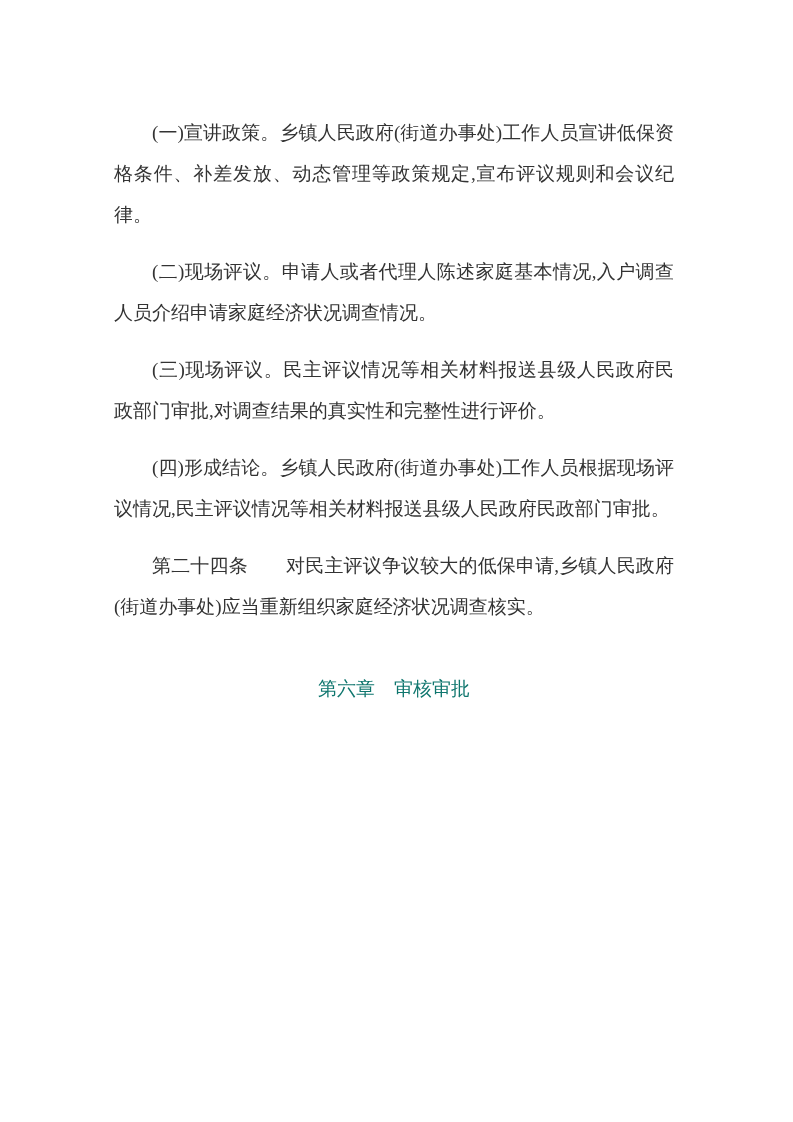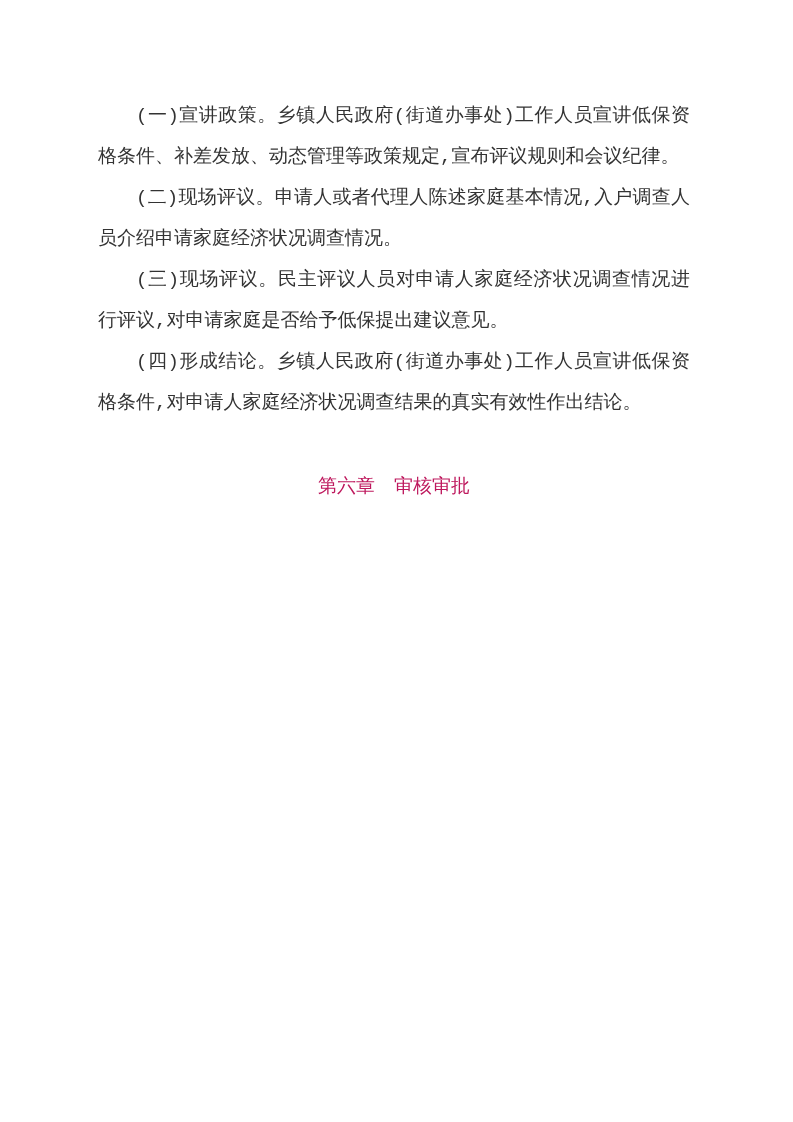--- a/index.html
+++ b/index.html
@@ -26,40 +26,40 @@
     position: absolute;
     left: 98px;
     top: 96px;
     width: 592px;
     color: #333333;
     font-size: 19px;
     line-height: 41px;
     text-align: justify;
   }
   .content p {
-    margin: 0;
+    margin: 16px;
     padding: 0;
     text-indent: 2em;
-    font-family: Liberation Mono, monospace;
   }
   .chapter-heading {
     margin: 41px 0 0 0;
     padding: 0;
     text-indent: 0;
     text-align: center;
     font-size: 19px;
     font-weight: normal;
     line-height: 41px;
-    color: #be185d;
+    color: #0f766e;
   }
 </style>
 </head>
 <body>
 
 <div class="page">
   <div class="content">
     <p>(一)宣讲政策。乡镇人民政府(街道办事处)工作人员宣讲低保资格条件、补差发放、动态管理等政策规定,宣布评议规则和会议纪律。</p>
     <p>(二)现场评议。申请人或者代理人陈述家庭基本情况,入户调查人员介绍申请家庭经济状况调查情况。</p>
-    <p>(三)现场评议。民主评议人员对申请人家庭经济状况调查情况进行评议,对申请家庭是否给予低保提出建议意见。</p>
-    <p>(四)形成结论。乡镇人民政府(街道办事处)工作人员宣讲低保资格条件,对申请人家庭经济状况调查结果的真实有效性作出结论。</p>
+    <p>(三)现场评议。民主评议情况等相关材料报送县级人民政府民政部门审批,对调查结果的真实性和完整性进行评价。</p>
+    <p>(四)形成结论。乡镇人民政府(街道办事处)工作人员根据现场评议情况,民主评议情况等相关材料报送县级人民政府民政部门审批。</p>
+    <p>第二十四条　　对民主评议争议较大的低保申请,乡镇人民政府(街道办事处)应当重新组织家庭经济状况调查核实。</p>
     <h2 class="chapter-heading">第六章　审核审批</h2>
   </div>
 </div>
 
 </body></html>

